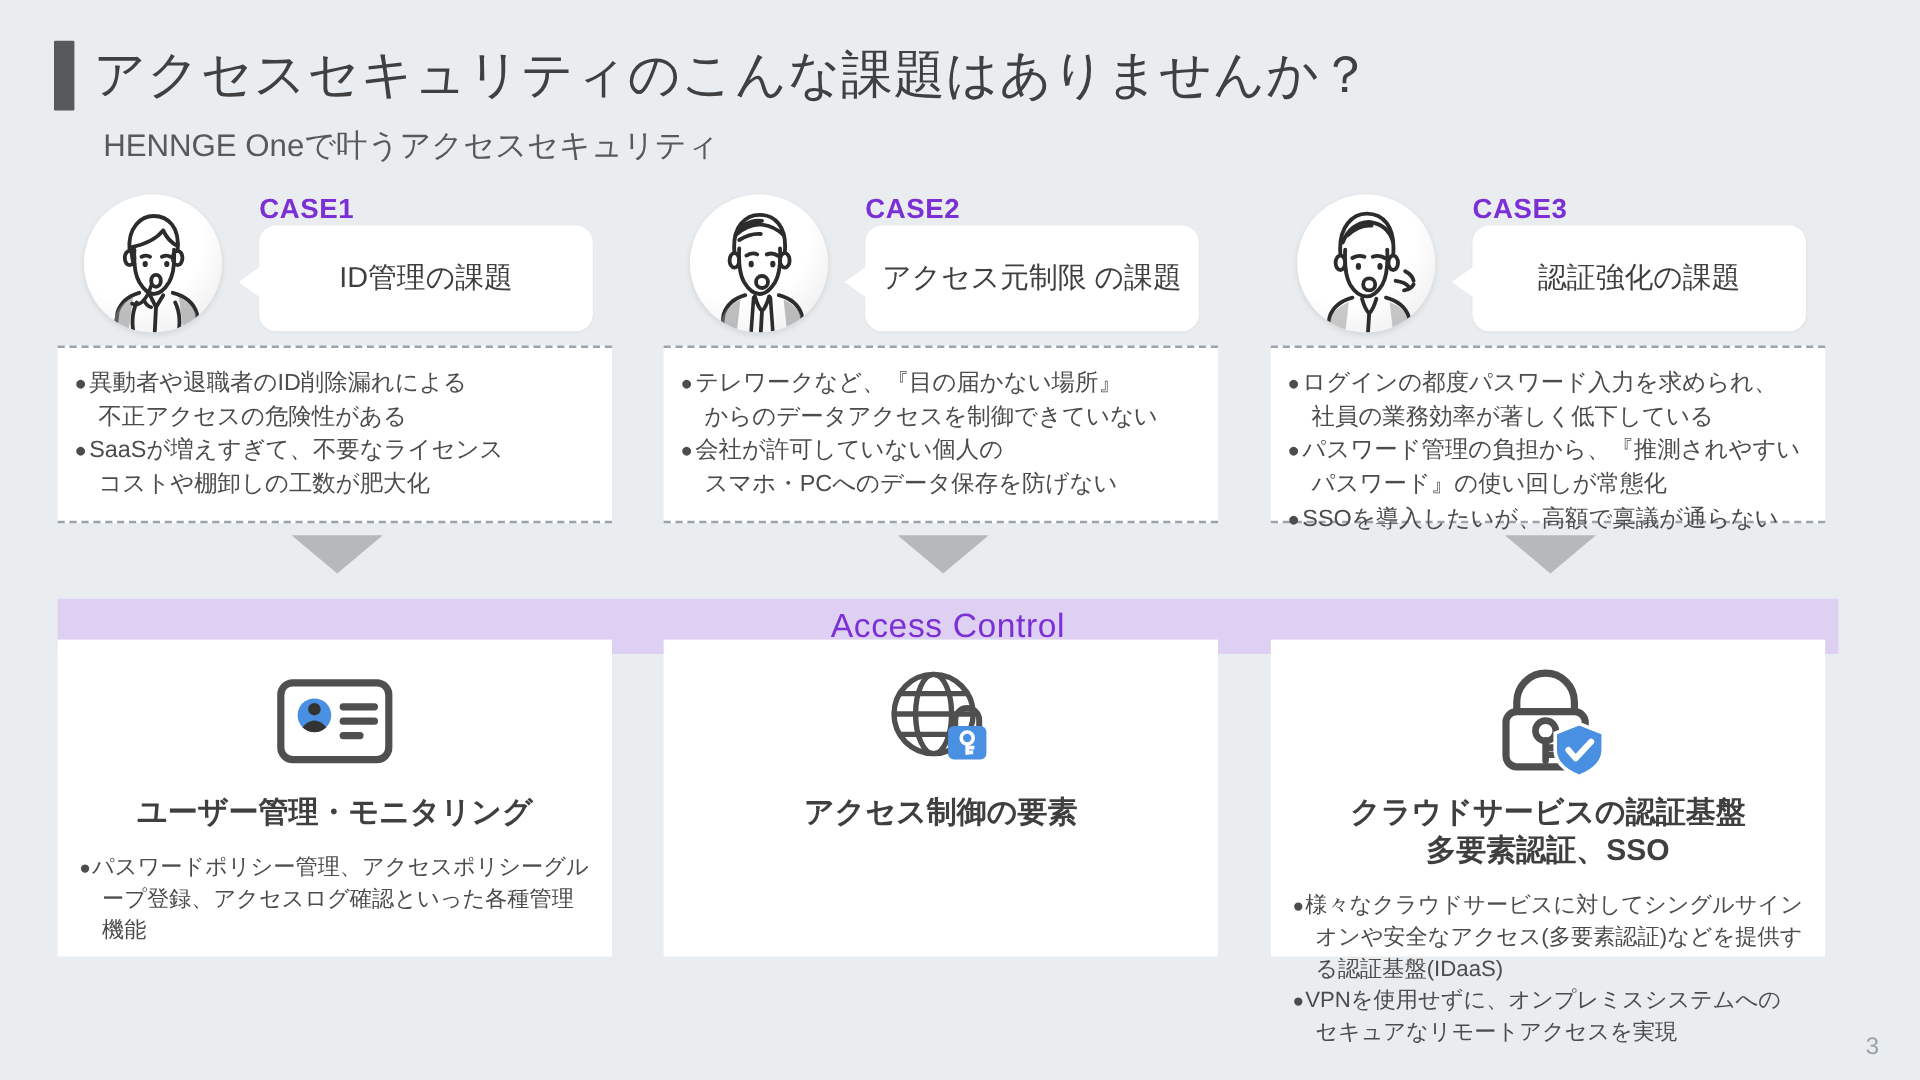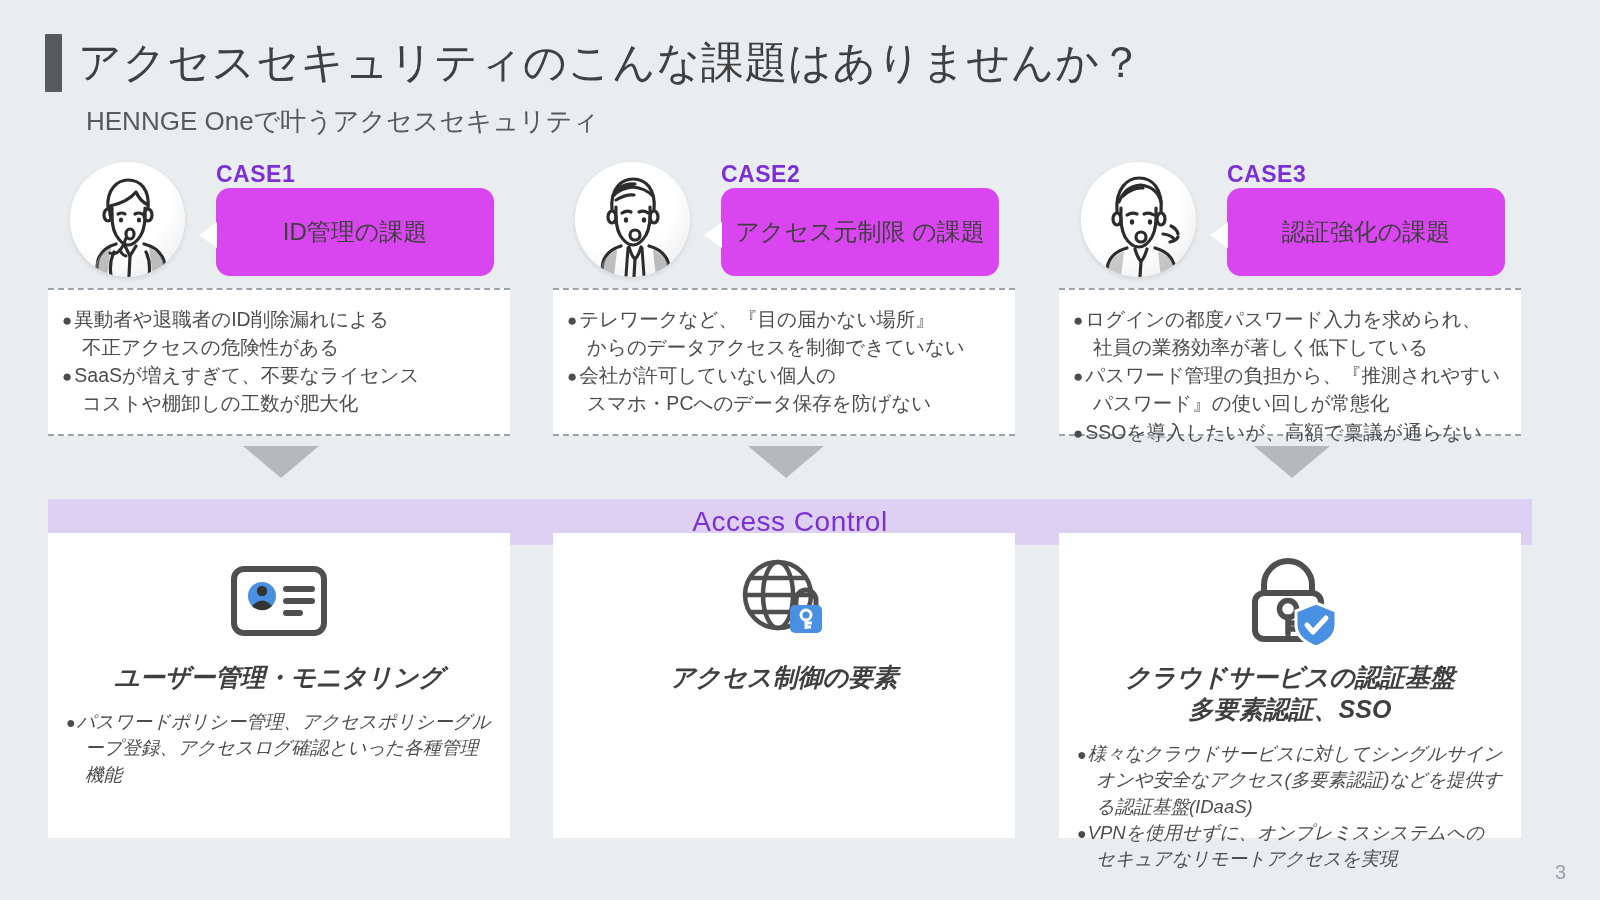--- a/index.html
+++ b/index.html
@@ -33,21 +33,21 @@
     overflow:hidden;
   }
   .avatar svg{position:absolute;left:0;top:0;}
 
   .case-label{
     position:absolute;left:168px;top:1px;
     font-size:23px;font-weight:bold;color:#7b2fd4;letter-spacing:.5px;text-align:center;
   }
   .bubble{
     position:absolute;left:168px;top:28px;width:278px;height:88px;
-    background:#d946ef;border-radius:14px;
+    background:#ffffff;border-radius:14px;
     display:flex;align-items:center;justify-content:center;
     text-align:center;line-height:1.28;
     font-size:24px;color:#3f3f3f;
     box-shadow:0 1px 2px rgba(0,0,0,.04);
   }
   .bubble:before{
     content:"";position:absolute;left:-17px;top:34px;
     width:0;height:0;
     border-top:13px solid transparent;
     border-bottom:13px solid transparent;
@@ -83,22 +83,22 @@
 
   
   #banner{
     position:absolute;left:48px;top:483px;width:1484px;height:46px;
     background:#ddd0f3;
     display:flex;align-items:center;justify-content:center;margin-top:16px;
   }
   #banner-label{font-size:28px;color:#7b2fd4;letter-spacing:.5px;}
 
   
-  .sol{position:absolute;top:533px;width:462px;height:305px;background:#ffffff;box-sizing:border-box;
-       padding:22px 18px 0 18px;font-style:italic;}
+  .sol{position:absolute;top:533px;width:462px;height:264px;background:#ffffff;box-sizing:border-box;
+       padding:22px 18px 0 18px;}
   .sol.s0{left:48px;}
   .sol.s1{left:553px;}
   .sol.s2{left:1059px;}
 
   .sol-icon{height:92px;display:flex;align-items:center;justify-content:center;}
   .sol-title{
     text-align:center;font-size:25px;font-weight:bold;color:#3f3f3f;
     line-height:1.28;margin-top:14px;white-space:pre-line;
   }
   .sol-body{margin-top:16px;}

